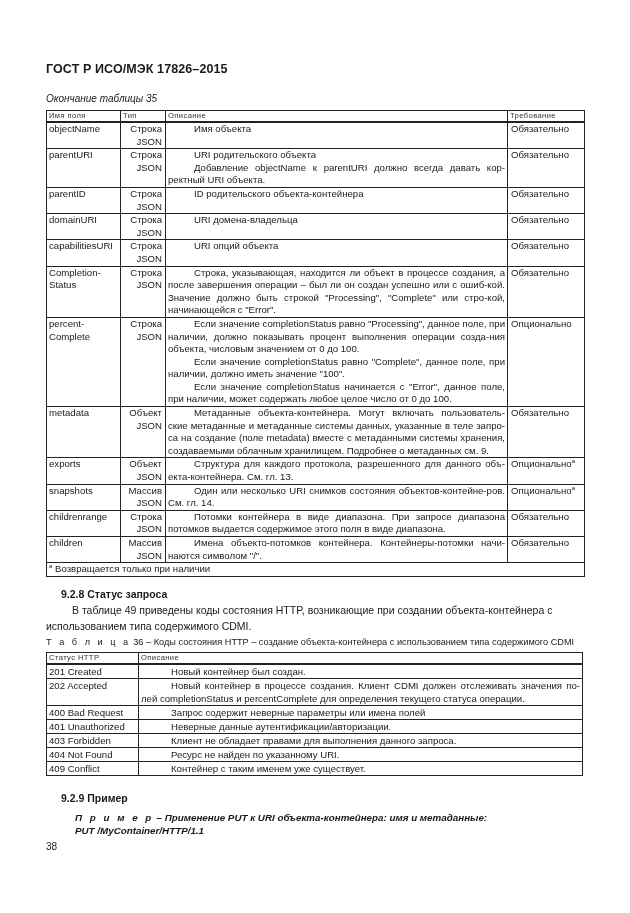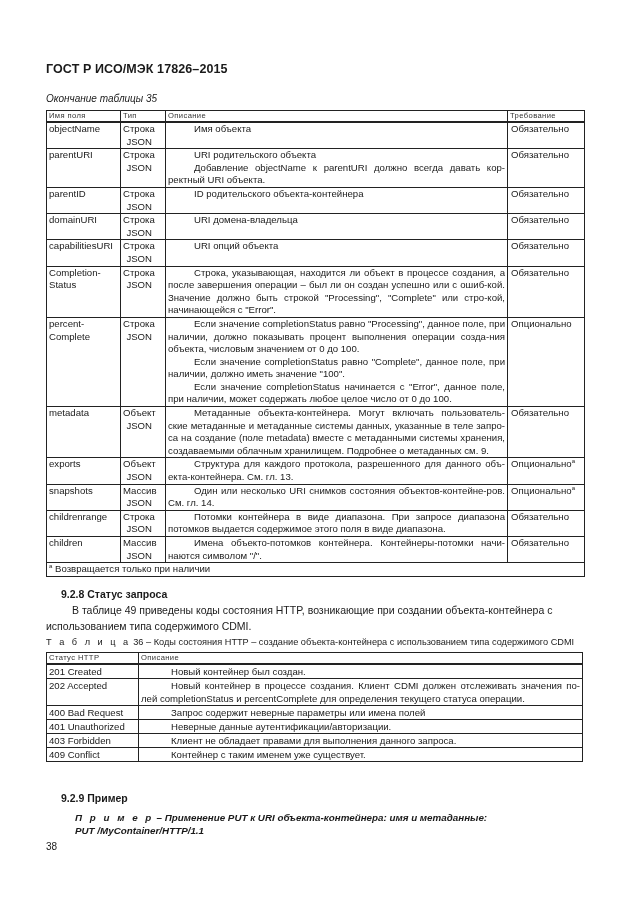--- a/index.html
+++ b/index.html
@@ -7,21 +7,21 @@
     width: 630px; height: 913px; background: #ffffff; position: relative;
     font-family: "Liberation Sans", sans-serif; color: #1a1a1a; overflow: hidden;
   }
   .hdr { position: absolute; left: 46px; top: 62px; font-size: 12.5px; font-weight: bold; letter-spacing: 0.1px; }
   .cap { position: absolute; left: 46px; top: 93px; font-size: 10px; font-style: italic; }
   table { border-collapse: collapse; position: absolute; table-layout: fixed; }
   td, th { border: 1px solid #222; font-size: 9.6px; line-height: 12.6px; vertical-align: top; padding: 0 2px; }
   th { font-weight: normal; font-size: 7.6px; line-height: 10px; color: #333; text-align: left; border-bottom: 2px solid #222; letter-spacing: 0.4px; }
   #t35 { left: 46px; top: 110px; width: 538px; }
   #t36 { left: 46px; top: 652px; width: 536px; }
-  .c-type { text-align: right; padding-right: 13px; }
+  .c-type { text-align: right; padding-right: 3px; }
   .c-req { padding-left: 3px; }
   .desc p { margin: 0; text-indent: 26px; text-align: justify; }
   .note { font-size: 9.6px; }
   sup { font-size: 6px; line-height: 0; }
   .sec { position: absolute; left: 61px; font-size: 10.5px; font-weight: bold; }
   .para { position: absolute; left: 46px; width: 540px; font-size: 10.5px; line-height: 16px; }
   .para .ind { display: inline-block; width: 26px; }
   .t36cap { position: absolute; left: 46px; top: 637px; font-size: 9.2px; width: 545px; white-space: nowrap; }
   .sp { letter-spacing: 2.5px; margin-top: 39px; }
   .ex { position: absolute; left: 75px; top: 811px; font-size: 9.8px; font-style: italic; font-weight: bold; line-height: 13px; }
@@ -259,20 +259,26 @@
           <p>Неверные данные аутентификации/авторизации.</p>
         </td>
       </tr>
       <tr>
         <td>403 Forbidden</td>
         <td class="desc">
           <p>Клиент не обладает правами для выполнения данного запроса.</p>
         </td>
       </tr>
       <tr>
+        <td>404 Not Found</td>
+        <td class="desc">
+          <p>Ресурс не найден по указанному URI.</p>
+        </td>
+      </tr>
+      <tr>
         <td>409 Conflict</td>
         <td class="desc">
           <p>Контейнер с таким именем уже существует.</p>
         </td>
       </tr>
     </tbody>
 </table>
 
 <div class="sec" style="top:792px">9.2.9 Пример</div>
 <div class="ex">

